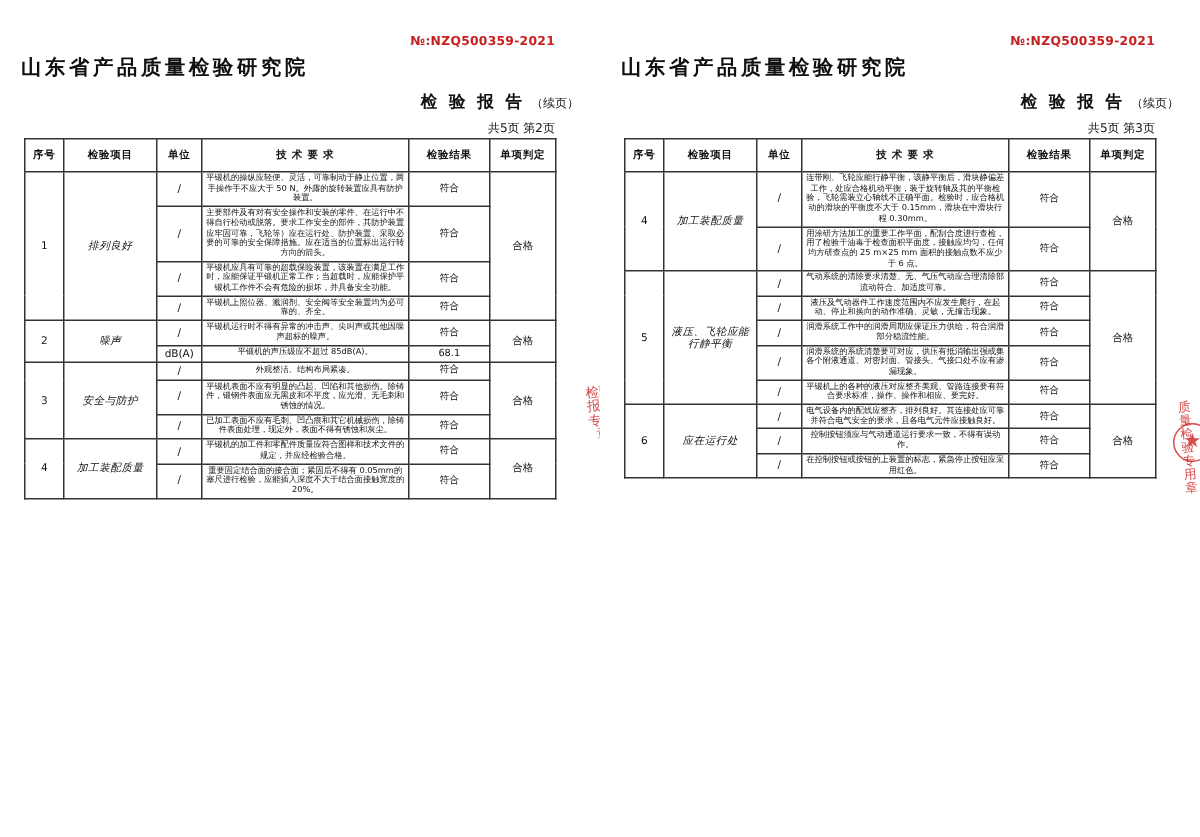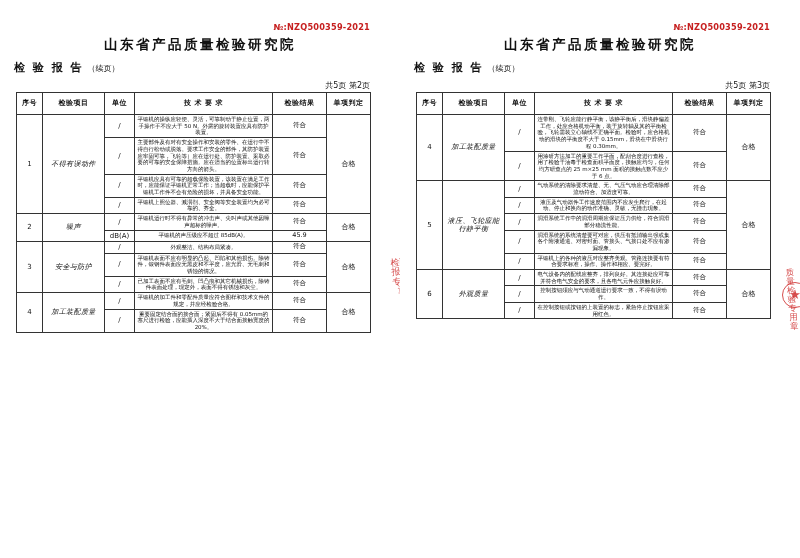--- a/index.html
+++ b/index.html
@@ -32,32 +32,31 @@
     font-size: 8.2px;
     color: #c62020;
     font-weight: bold;
     letter-spacing: 0.2px;
     white-space: nowrap;
   }
   .org-title {
     position: absolute;
     top: 36px;
     left: 0; right: 0;
-    text-align: center;
     font-family: "DejaVu Serif", "Liberation Serif", serif;
     font-size: 13.5px;
     font-weight: bold;
     color: #111;
     letter-spacing: 2.5px;
   }
   .rep-title {
     position: absolute;
     top: 60px;
-    left: 0; right: 0;
-    text-align: left;
+    left: 12px; right: 0;
+    text-align: right;
     font-family: "DejaVu Serif", "Liberation Serif", serif;
     font-size: 11px;
     font-weight: bold;
     color: #111;
     letter-spacing: 2px;
   }
   .rep-title .cont {
     font-size: 8px;
     font-weight: normal;
     letter-spacing: 0;
@@ -184,21 +183,21 @@
             <th>单位</th>
             <th>技 术 要 求</th>
             <th>检验结果</th>
             <th>单项判定</th>
           </tr>
         </thead>
         <tbody>
 
           <tr>
             <td class="seq" rowspan="4">1</td>
-            <td class="item" rowspan="4">不得有误动作</td>
+            <td class="item" rowspan="4">排列良好</td>
             <td class="unit">/</td>
             <td class="req">平锻机的操纵应轻便、灵活，可靠制动于静止位置，两手操作手不应大于 50 N。外露的旋转装置应具有防护装置。</td>
             <td class="res">符合</td>
             <td class="verdict" rowspan="4">合格</td>
           </tr>
           <tr>
             <td class="unit">/</td>
             <td class="req">主要部件及有对有安全操作和安装的零件、在运行中不得自行松动或脱落。要求工作安全的部件，其防护装置应牢固可靠，飞轮等）应在运行处、防护装置、采取必要的可靠的安全保障措施。应在适当的位置标出运行转方向的箭头。</td>
             <td class="res">符合</td>
           </tr>
@@ -217,21 +216,21 @@
             <td class="seq" rowspan="2">2</td>
             <td class="item" rowspan="2">噪声</td>
             <td class="unit">/</td>
             <td class="req">平锻机运行时不得有异常的冲击声、尖叫声或其他因噪声超标的噪声。</td>
             <td class="res">符合</td>
             <td class="verdict" rowspan="2">合格</td>
           </tr>
           <tr>
             <td class="unit">dB(A)</td>
             <td class="req">平锻机的声压级应不超过 85dB(A)。</td>
-            <td class="res">45.9</td>
+            <td class="res">68.1</td>
           </tr>
 
           <tr>
             <td class="seq" rowspan="3">3</td>
             <td class="item" rowspan="3">安全与防护</td>
             <td class="unit">/</td>
             <td class="req">外观整洁、结构布局紧凑。</td>
             <td class="res">符合</td>
             <td class="verdict" rowspan="3">合格</td>
           </tr>
@@ -336,21 +335,21 @@
             <td class="res">符合</td>
           </tr>
           <tr>
             <td class="unit">/</td>
             <td class="req">平锻机上的各种的液压对应整齐美观、管路连接要有符合要求标准，操作、操作和相应、要完好。</td>
             <td class="res">符合</td>
           </tr>
 
           <tr>
             <td class="seq" rowspan="3">6</td>
-            <td class="item" rowspan="3">外观质量</td>
+            <td class="item" rowspan="3">应在运行处</td>
             <td class="unit">/</td>
             <td class="req">电气设备内的配线应整齐，排列良好。其连接处应可靠并符合电气安全的要求，且各电气元件应接触良好。</td>
             <td class="res">符合</td>
             <td class="verdict" rowspan="3">合格</td>
           </tr>
           <tr>
             <td class="unit">/</td>
             <td class="req">控制按钮须应与气动通道运行要求一致，不得有误动作。</td>
             <td class="res">符合</td>
           </tr>

